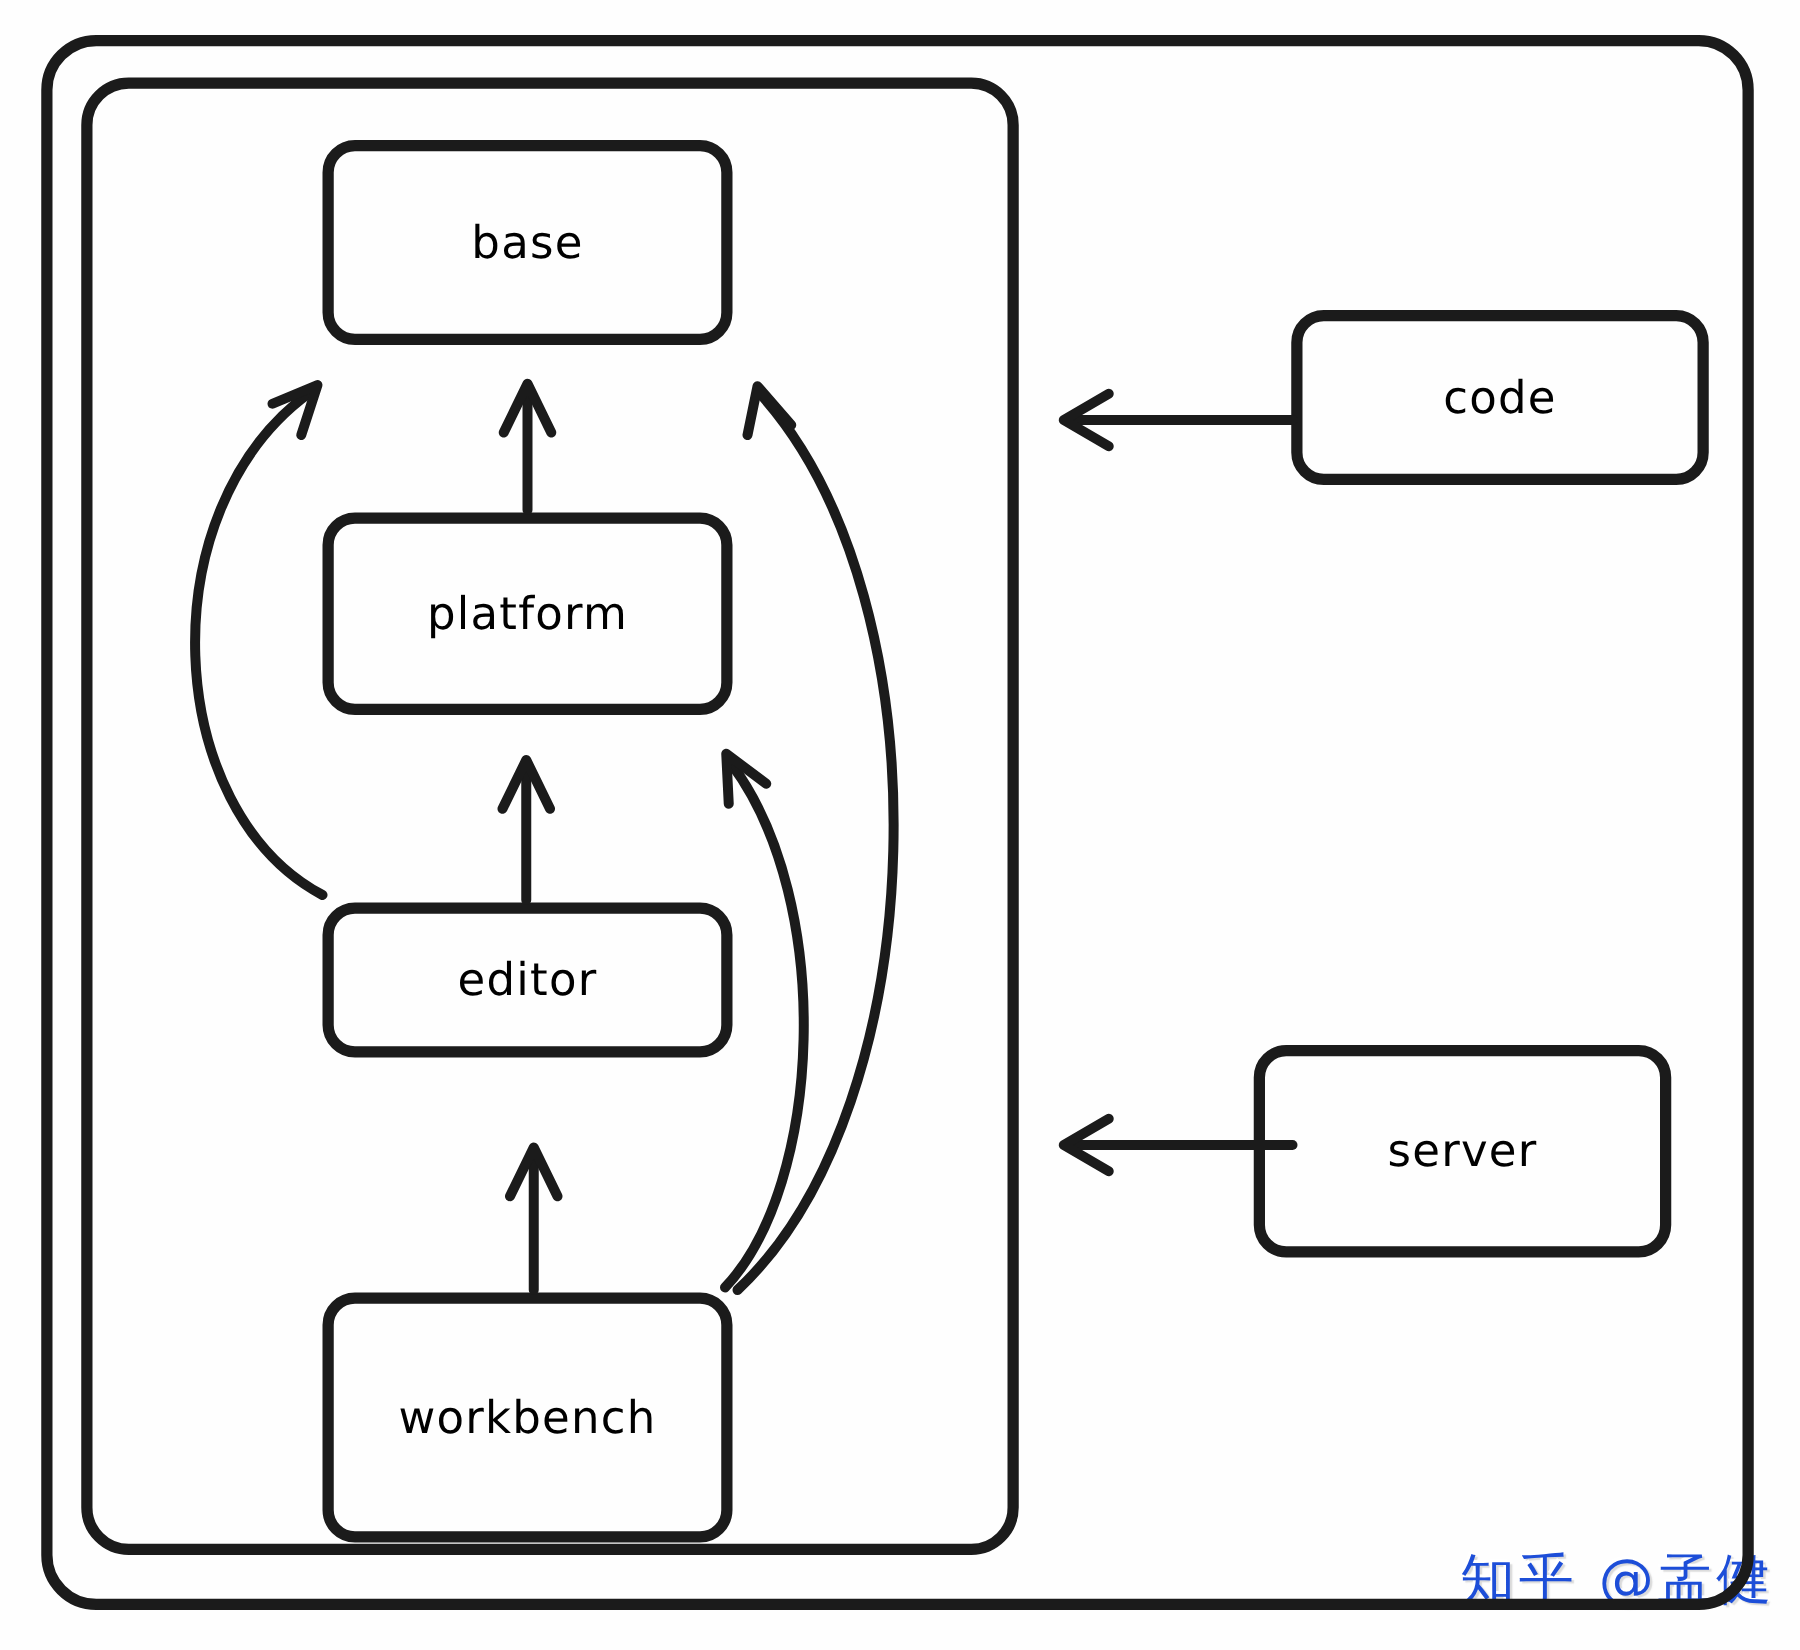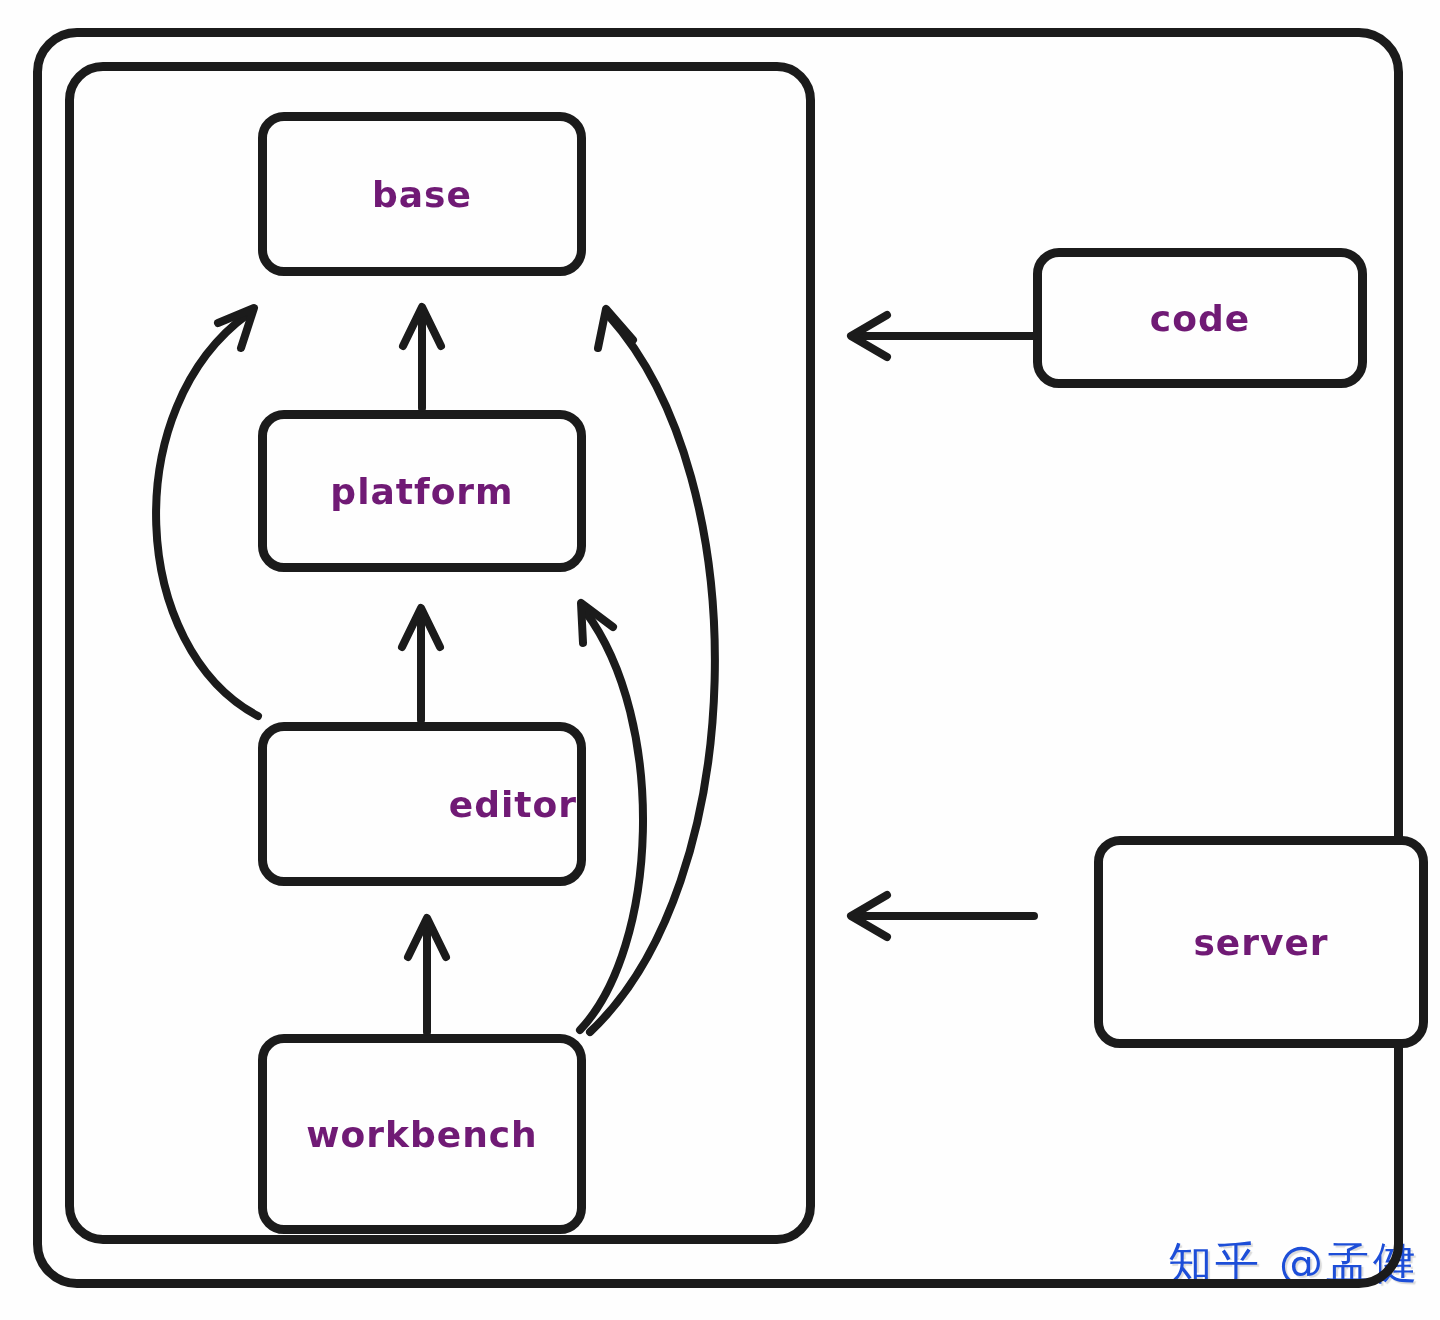--- a/index.html
+++ b/index.html
@@ -37,30 +37,30 @@
     border: 9px solid #1b1b1b;
     border-radius: 26px;
     background: #fefefe;
     display: flex;
     align-items: center;
     justify-content: center;
     z-index: 4;
   }
   .node-label {
     font-size: 36px;
-    font-weight: 700;
-    color: #701a75;
+    font-weight: 400;
+    color: #000000;
     letter-spacing: 1px;
   }
   .node-base      { left: 258px; top: 112px;  width: 328px; height: 164px; }
   .node-platform  { left: 258px; top: 410px;  width: 328px; height: 162px; border-radius: 26px; }
-  .node-editor    { left: 258px; top: 722px;  width: 328px; height: 164px; justify-content: flex-end; }
+  .node-editor    { left: 258px; top: 722px;  width: 328px; height: 124px; }
   .node-workbench { left: 258px; top: 1034px; width: 328px; height: 200px; }
   .node-code      { left: 1033px; top: 248px; width: 334px; height: 140px; }
-  .node-server    { left: 1094px; top: 836px; width: 334px; height: 212px; text-align: right; }
+  .node-server    { left: 1003px; top: 836px; width: 334px; height: 170px; text-align: right; }
   .edges-svg {
     position: absolute;
     left: 0; top: 0;
     width: 1440px; height: 1320px;
     z-index: 5;
     pointer-events: none;
   }
   .edges-svg path {
     fill: none;
     stroke: #1b1b1b;

